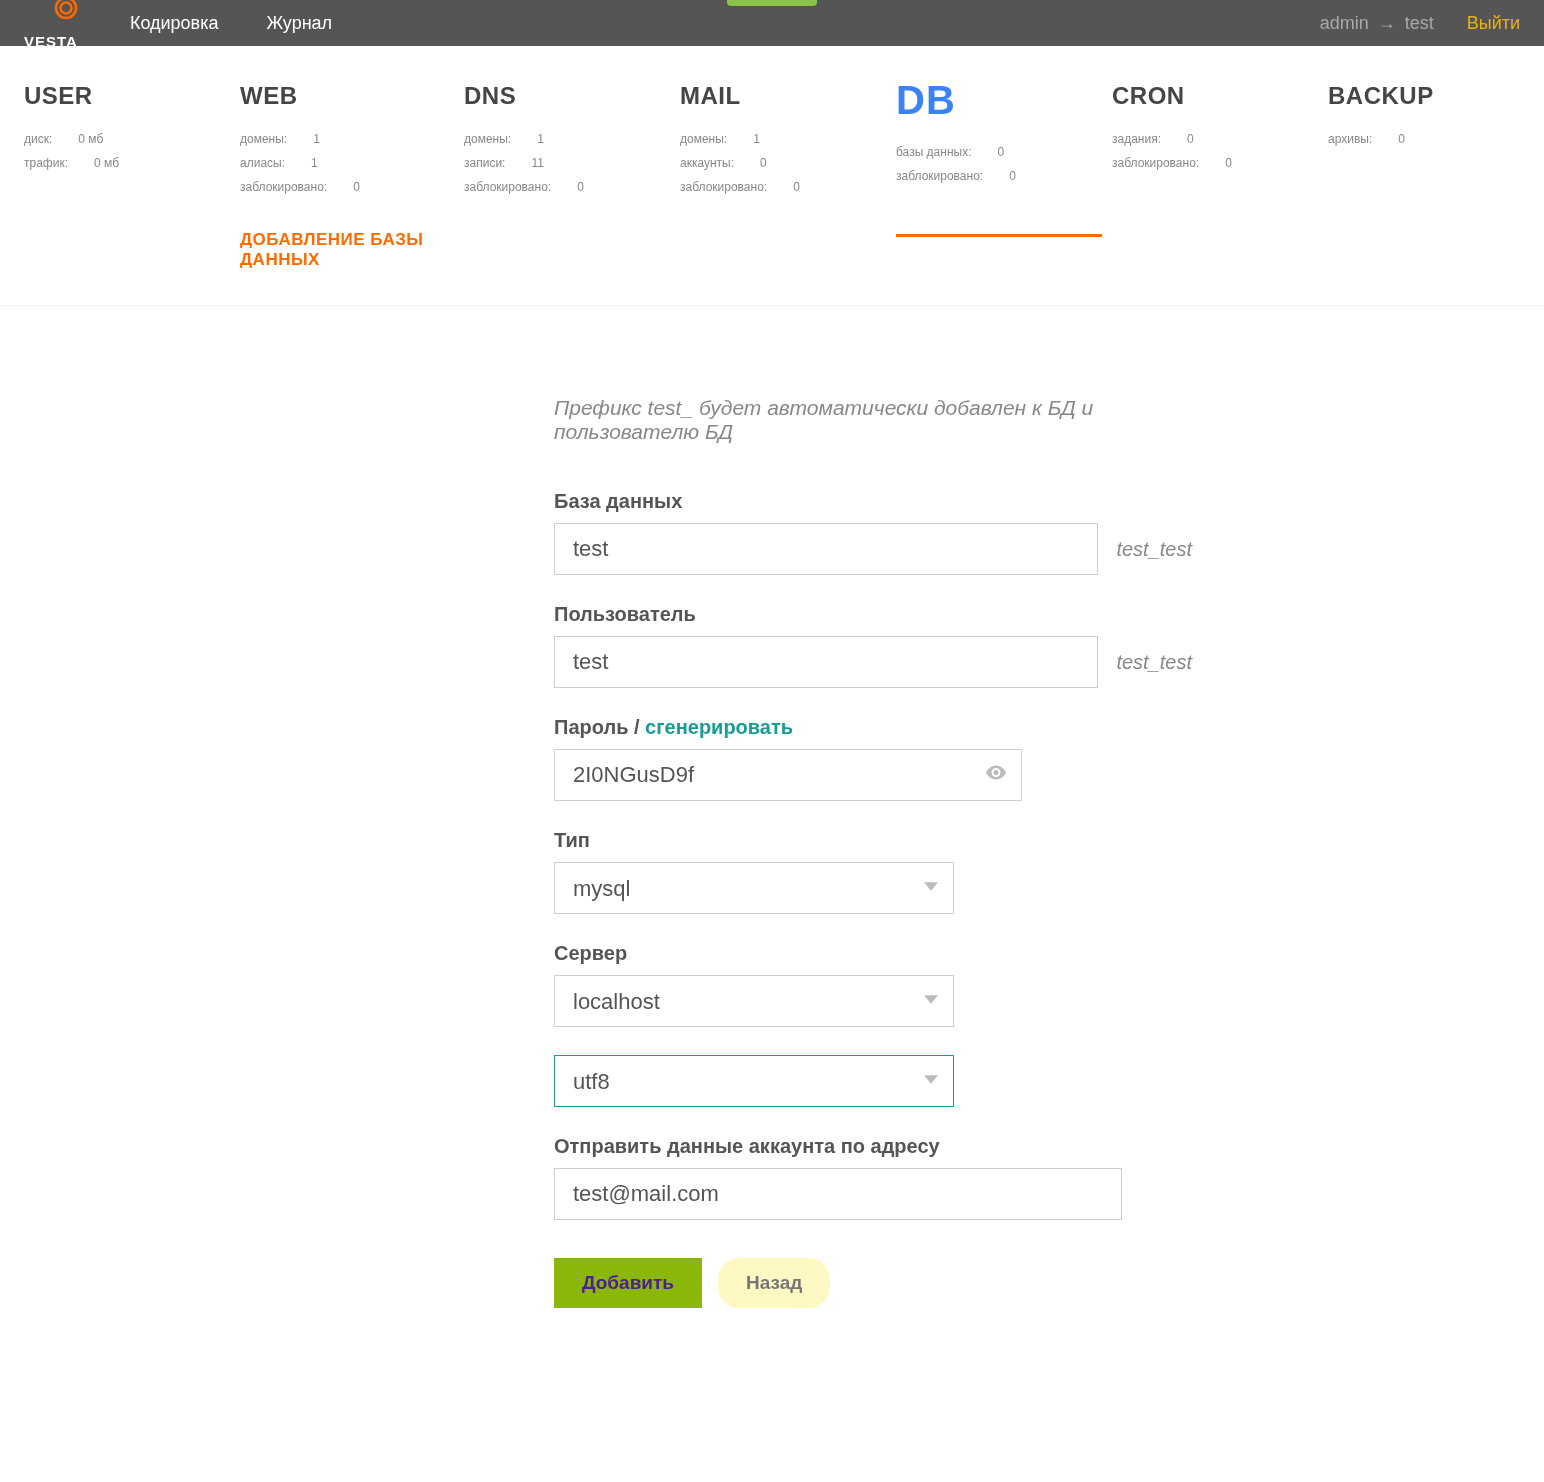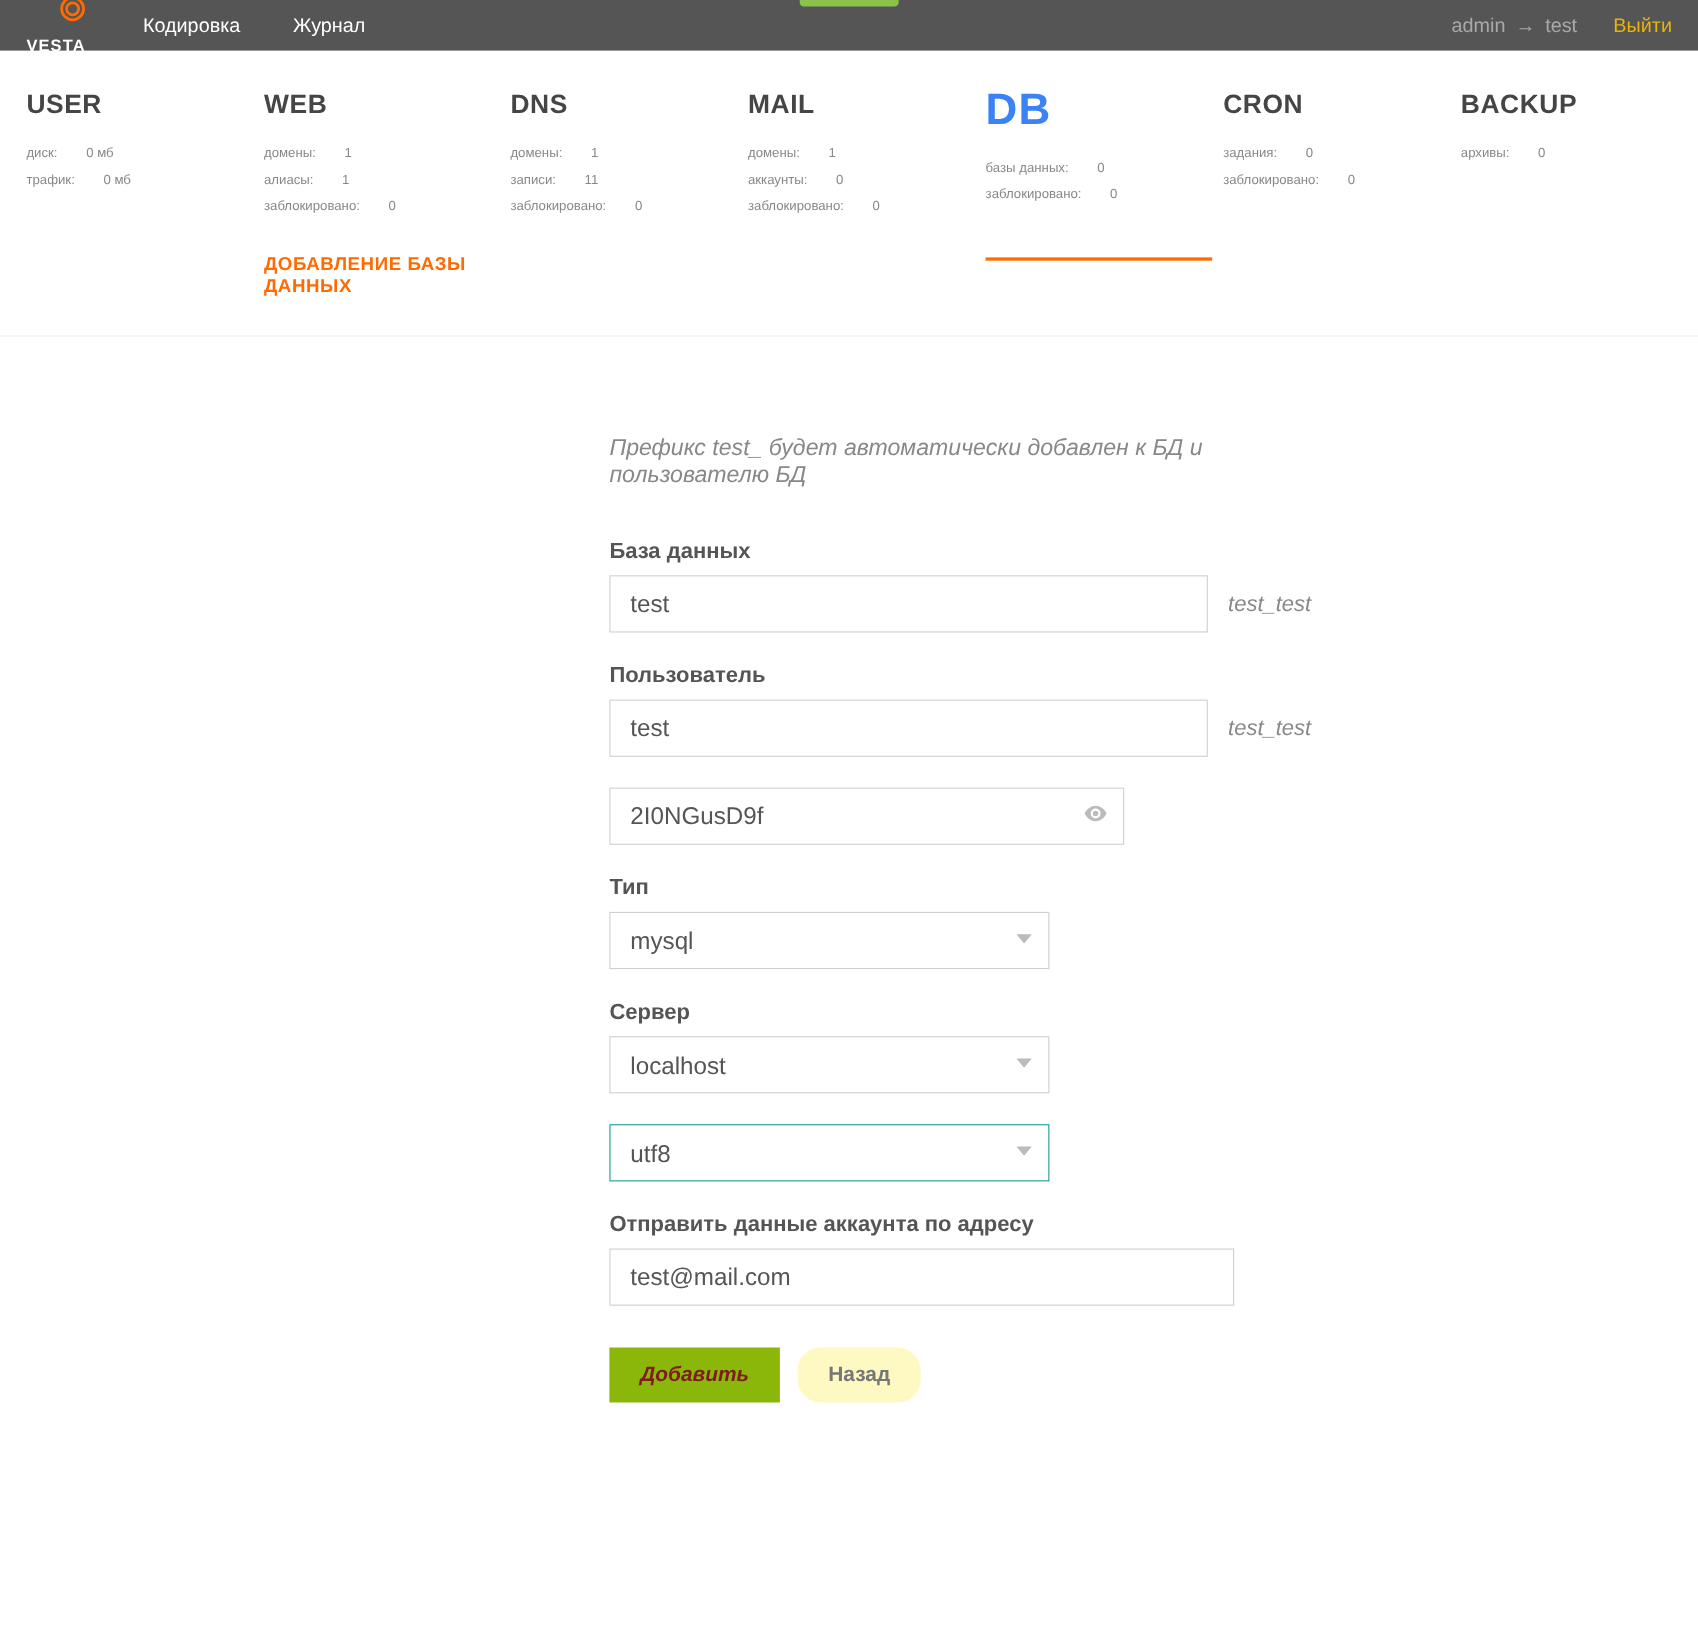--- a/index.html
+++ b/index.html
@@ -49,21 +49,21 @@
     .eye-btn svg { width: 24px; height: 24px; }
 
     .select-wrap { position: relative; width: 400px; }
     .select-wrap .select { width: 100%; appearance: none; -webkit-appearance: none; padding-right: 44px; cursor: pointer; }
     .select-wrap .caret { position: absolute; right: 16px; top: 50%; transform: translateY(-50%); pointer-events: none; }
     .select-wrap .caret svg { width: 14px; height: 14px; fill: #bbb; }
     .select-wrap.focused .select { border-color: #1a9c96; }
 
     .actions { display: flex; gap: 16px; margin-top: 38px; }
     .btn { height: 50px; padding: 0 28px; border: none; font-size: 19px; font-weight: 700; cursor: pointer; }
-    .btn-primary { background: #8bb70b; color: #7f1d1d; font-style: italic; }
+    .btn-primary { background: #8bb70b; color: #4c1d95; }
     .btn-secondary { background: #fef9c3; color: #777; border-radius: 21px; }
   </style>
 </head>
 <body>
 
 <div class="green-pill"></div>
 
 <header class="topbar">
   <div class="logo">
     <span>
@@ -198,20 +198,24 @@
 
   <div class="field">
     <label>Пользователь</label>
     <div class="input-row">
       <input class="input w-md" type="text" value="test" style="">
       <span class="hint">test_test</span>
     </div>
   </div>
 
   <div class="field">
+    <label>
+      <span>Пароль /</span>
+      <span class="gen">сгенерировать</span>
+    </label>
     <div class="pw-wrap">
       <input class="input" type="text" value="2I0NGusD9f" style="">
       <span class="eye-btn">
         <svg viewBox="0 0 24 24">
             <path fill="#bbb" d="M12 5c-5 0-9 4.5-10 7 1 2.5 5 7 10 7s9-4.5 10-7c-1-2.5-5-7-10-7zm0 11.5A4.5 4.5 0 1 1 16.5 12 4.5 4.5 0 0 1 12 16.5zm0-7A2.5 2.5 0 1 0 14.5 12 2.5 2.5 0 0 0 12 9.5z"></path>
           </svg>
       </span>
     </div>
   </div>
 

